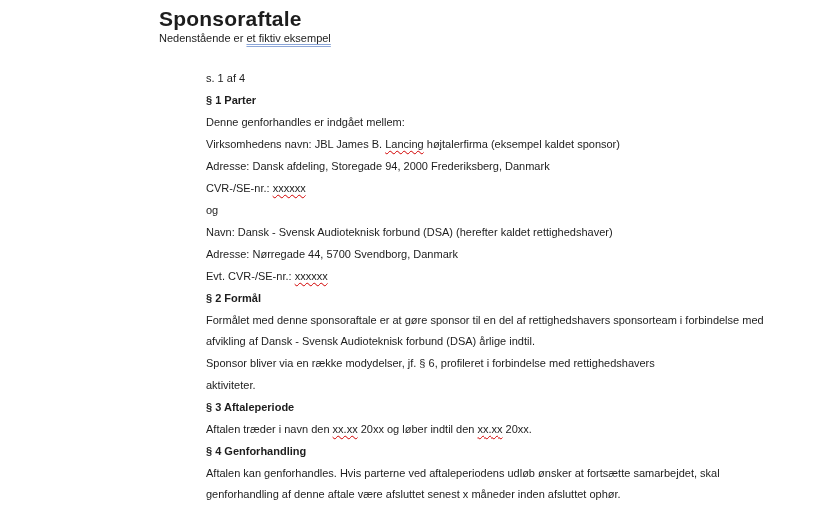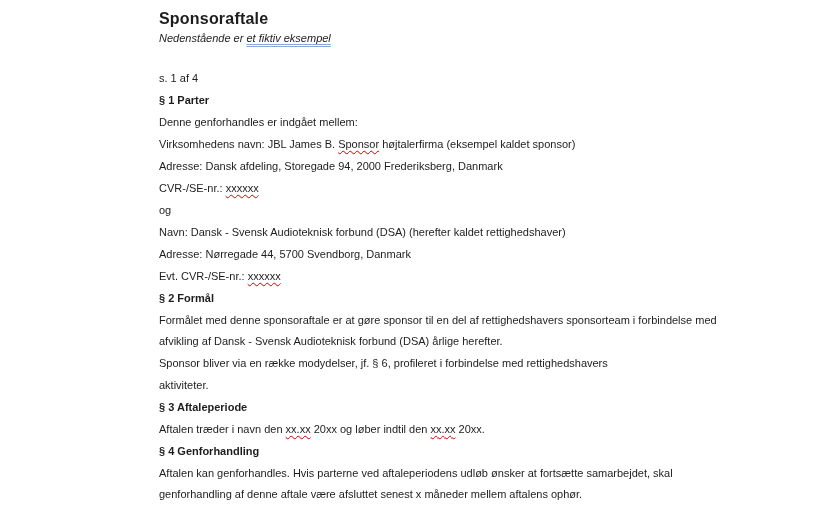--- a/index.html
+++ b/index.html
@@ -16,44 +16,44 @@
     font-family:"Liberation Sans","DejaVu Sans",sans-serif;
     color:var(--text-color);
   }
   .content{
     position:absolute;
     left:159px;top:6px;
     width:560px;
   }
   .title{
     margin:0;
-    font-size:16px;
+    font-size:21px;
     line-height:26px;
     font-weight:bold;
     letter-spacing:0.2px;
   }
   .subtitle{
     margin:0;
     font-size:11px;
     line-height:13px;
-    font-style:italic;
   }
   .subtitle .flagged{
     text-decoration-line:underline;
     text-decoration-style:double;
     text-decoration-color:var(--grammar);
     text-decoration-thickness:1px;
     text-underline-offset:2px;
   }
   .body{margin-top:26px;}
   .line{
     font-size:11px;
     line-height:14px;
     margin-top:8px;
     white-space:nowrap;
+    margin-left:47px;
   }
   .line.cont{margin-top:7px;}
   .line.heading{font-weight:bold;}
   .spell{
     text-decoration-line:underline;
     text-decoration-style:wavy;
     text-decoration-color:var(--spell);
     text-decoration-thickness:1px;
     text-underline-offset:2px;
     text-decoration-skip-ink:none;
@@ -63,32 +63,32 @@
 <body>
 
 <div class="page">
   <div class="content">
     <h1 class="title">Sponsoraftale</h1>
     <p class="subtitle"><span>Nedenstående er </span><span class="flagged">et fiktiv eksempel</span></p>
     <div class="body">
         <div class="line"><span>s. 1 af 4</span></div>
         <div class="line heading"><span>§ 1 Parter</span></div>
         <div class="line"><span>Denne genforhandles er indgået mellem:</span></div>
-        <div class="line"><span>Virksomhedens navn: JBL James B. </span><span class="spell">Sponsor</span><span> højtalerfirma (eksempel kaldet sponsor)</span></div>
+        <div class="line"><span>Virksomhedens navn: JBL James B. </span><span class="spell">Lancing</span><span> højtalerfirma (eksempel kaldet sponsor)</span></div>
         <div class="line"><span>Adresse: Dansk afdeling, Storegade 94, 2000 Frederiksberg, Danmark</span></div>
         <div class="line"><span>CVR-/SE-nr.: </span><span class="spell">xxxxxx</span></div>
         <div class="line"><span>og</span></div>
         <div class="line"><span>Navn: Dansk - Svensk Audioteknisk forbund (DSA) (herefter kaldet rettighedshaver)</span></div>
         <div class="line"><span>Adresse: Nørregade 44, 5700 Svendborg, Danmark</span></div>
         <div class="line"><span>Evt. CVR-/SE-nr.: </span><span class="spell">xxxxxx</span></div>
         <div class="line heading"><span>§ 2 Formål</span></div>
         <div class="line"><span>Formålet med denne sponsoraftale er at gøre sponsor til en del af rettighedshavers sponsorteam i forbindelse med</span></div>
-        <div class="line cont"><span>afvikling af Dansk - Svensk Audioteknisk forbund (DSA) årlige herefter.</span></div>
+        <div class="line cont"><span>afvikling af Dansk - Svensk Audioteknisk forbund (DSA) årlige indtil.</span></div>
         <div class="line"><span>Sponsor bliver via en række modydelser, jf. § 6, profileret i forbindelse med rettighedshavers</span></div>
         <div class="line"><span>aktiviteter.</span></div>
         <div class="line heading"><span>§ 3 Aftaleperiode</span></div>
         <div class="line"><span>Aftalen træder i navn den </span><span class="spell">xx.xx</span><span> 20xx og løber indtil den </span><span class="spell">xx.xx</span><span> 20xx.</span></div>
         <div class="line heading"><span>§ 4 Genforhandling</span></div>
         <div class="line"><span>Aftalen kan genforhandles. Hvis parterne ved aftaleperiodens udløb ønsker at fortsætte samarbejdet, skal</span></div>
-        <div class="line cont"><span>genforhandling af denne aftale være afsluttet senest x måneder mellem aftalens ophør.</span></div>
+        <div class="line cont"><span>genforhandling af denne aftale være afsluttet senest x måneder inden afsluttet ophør.</span></div>
       </div>
   </div>
 </div>
 
 </body></html>

